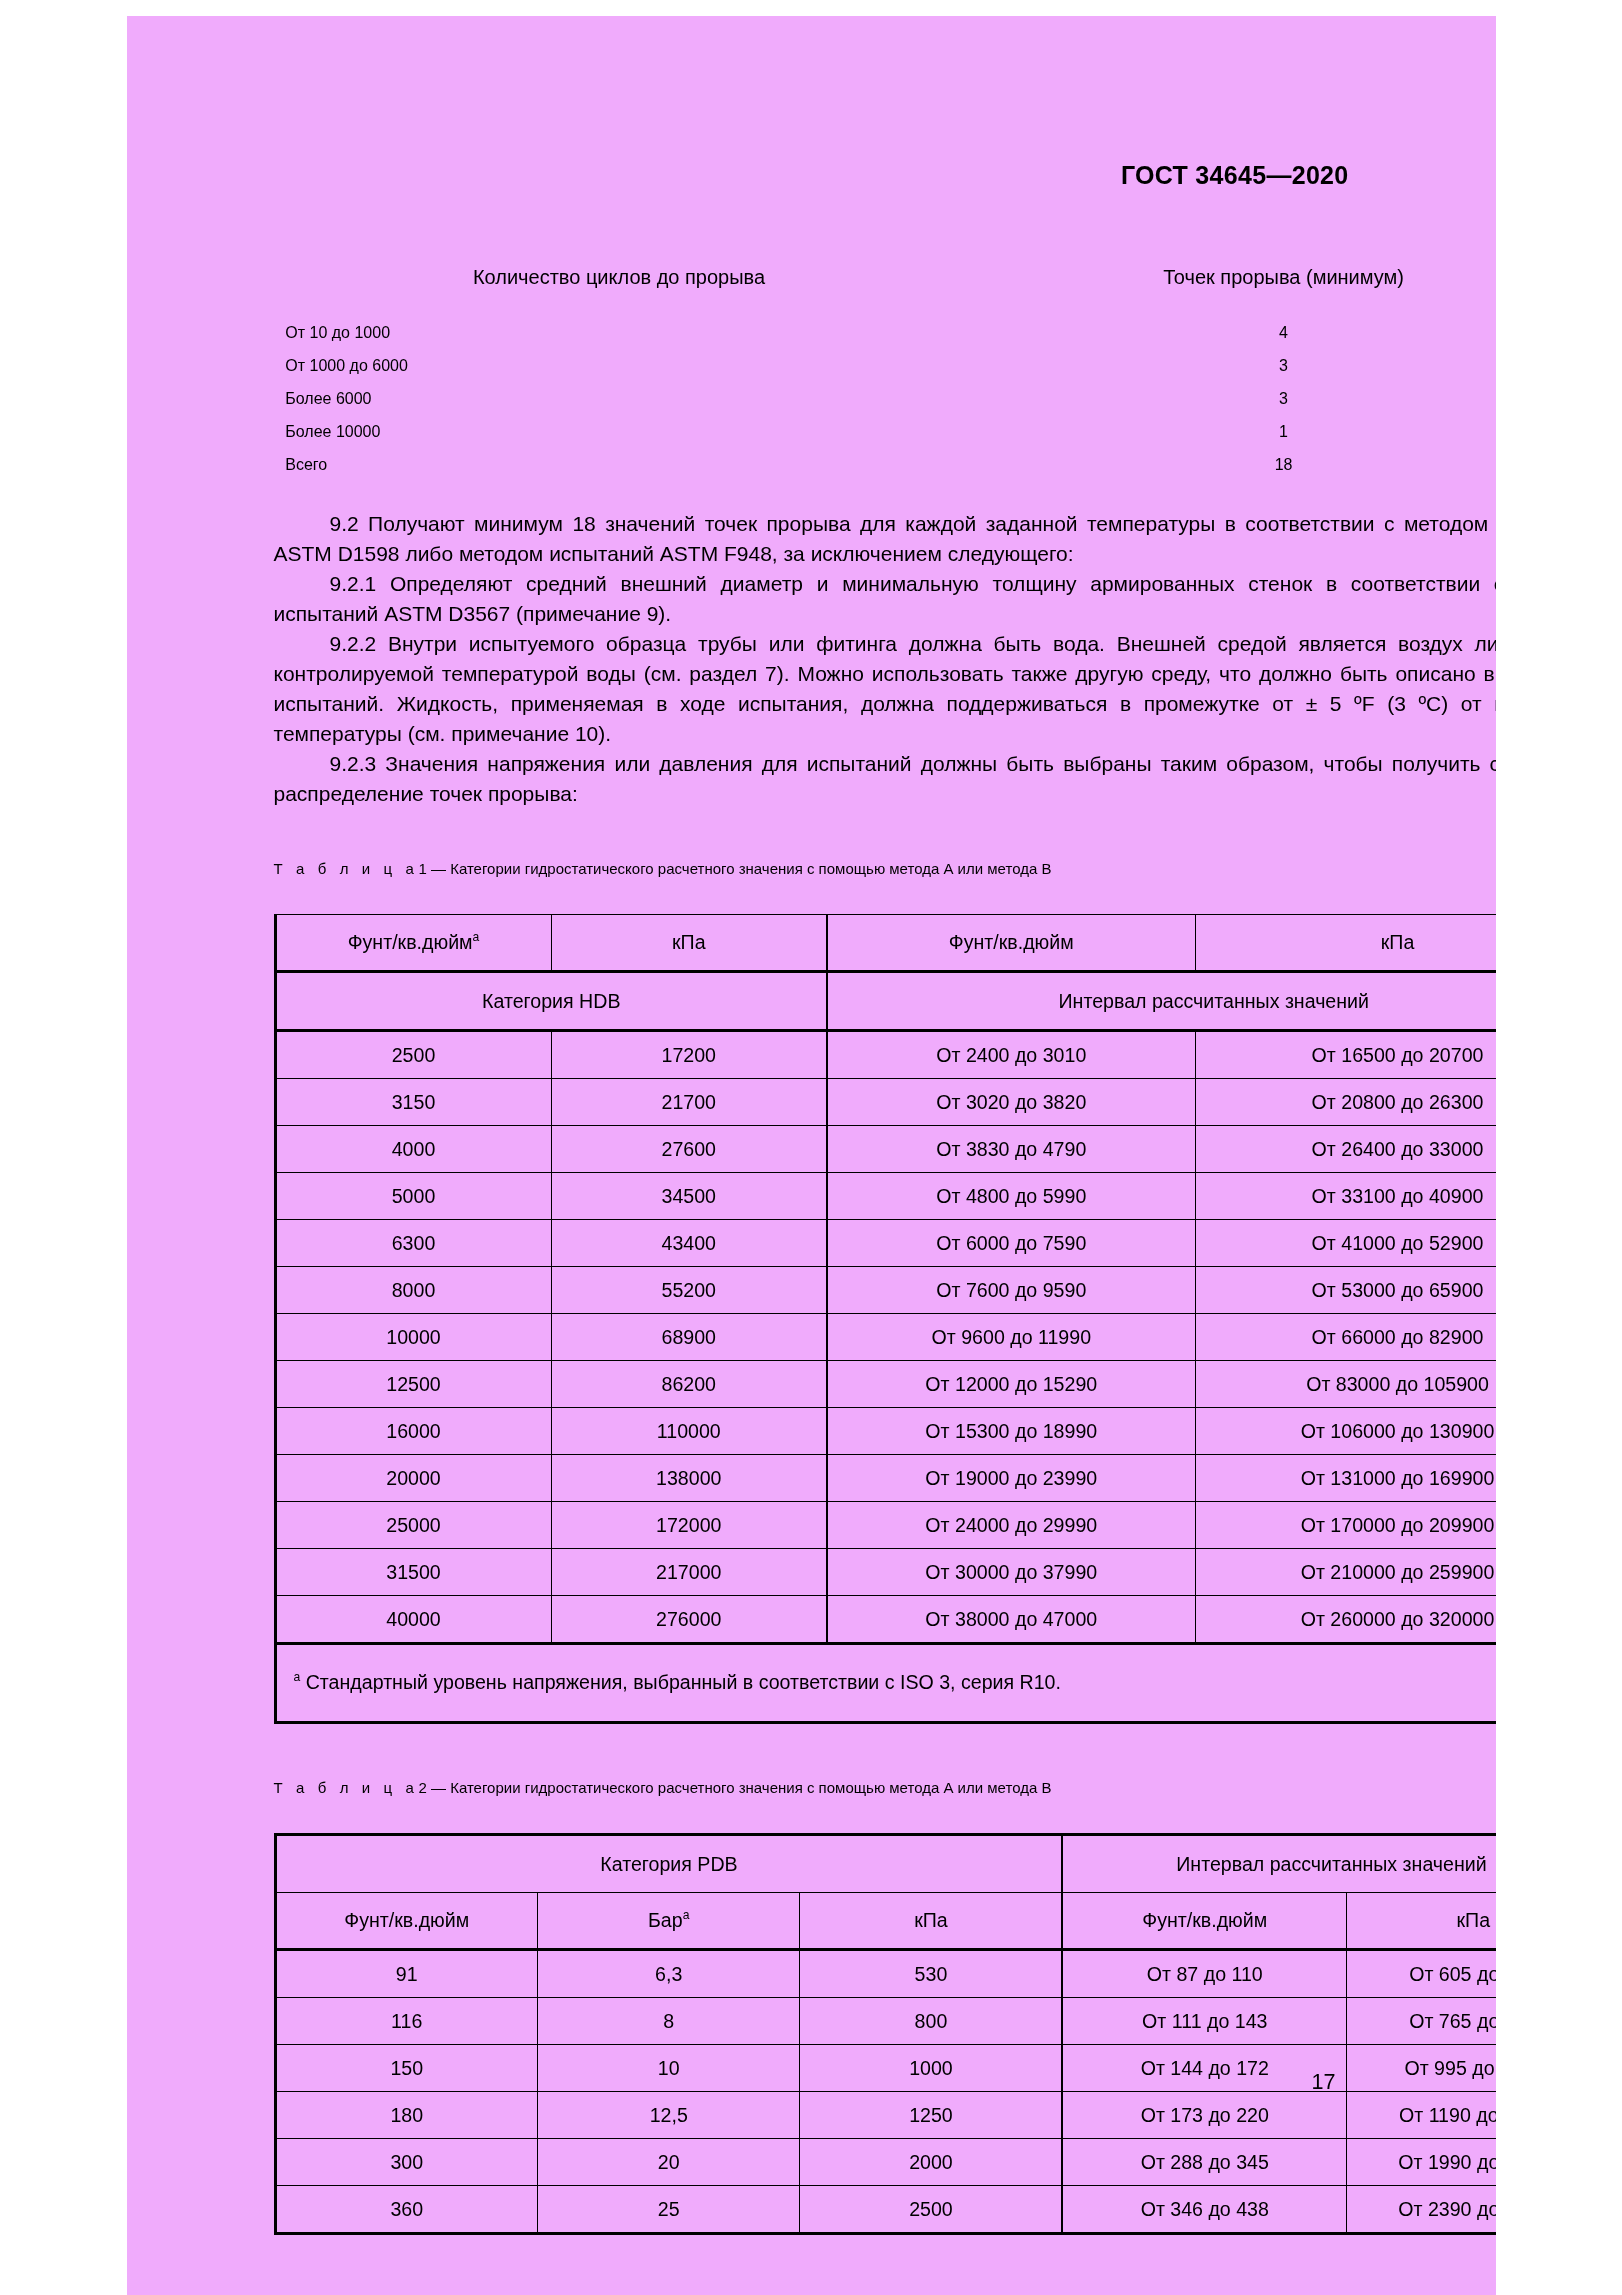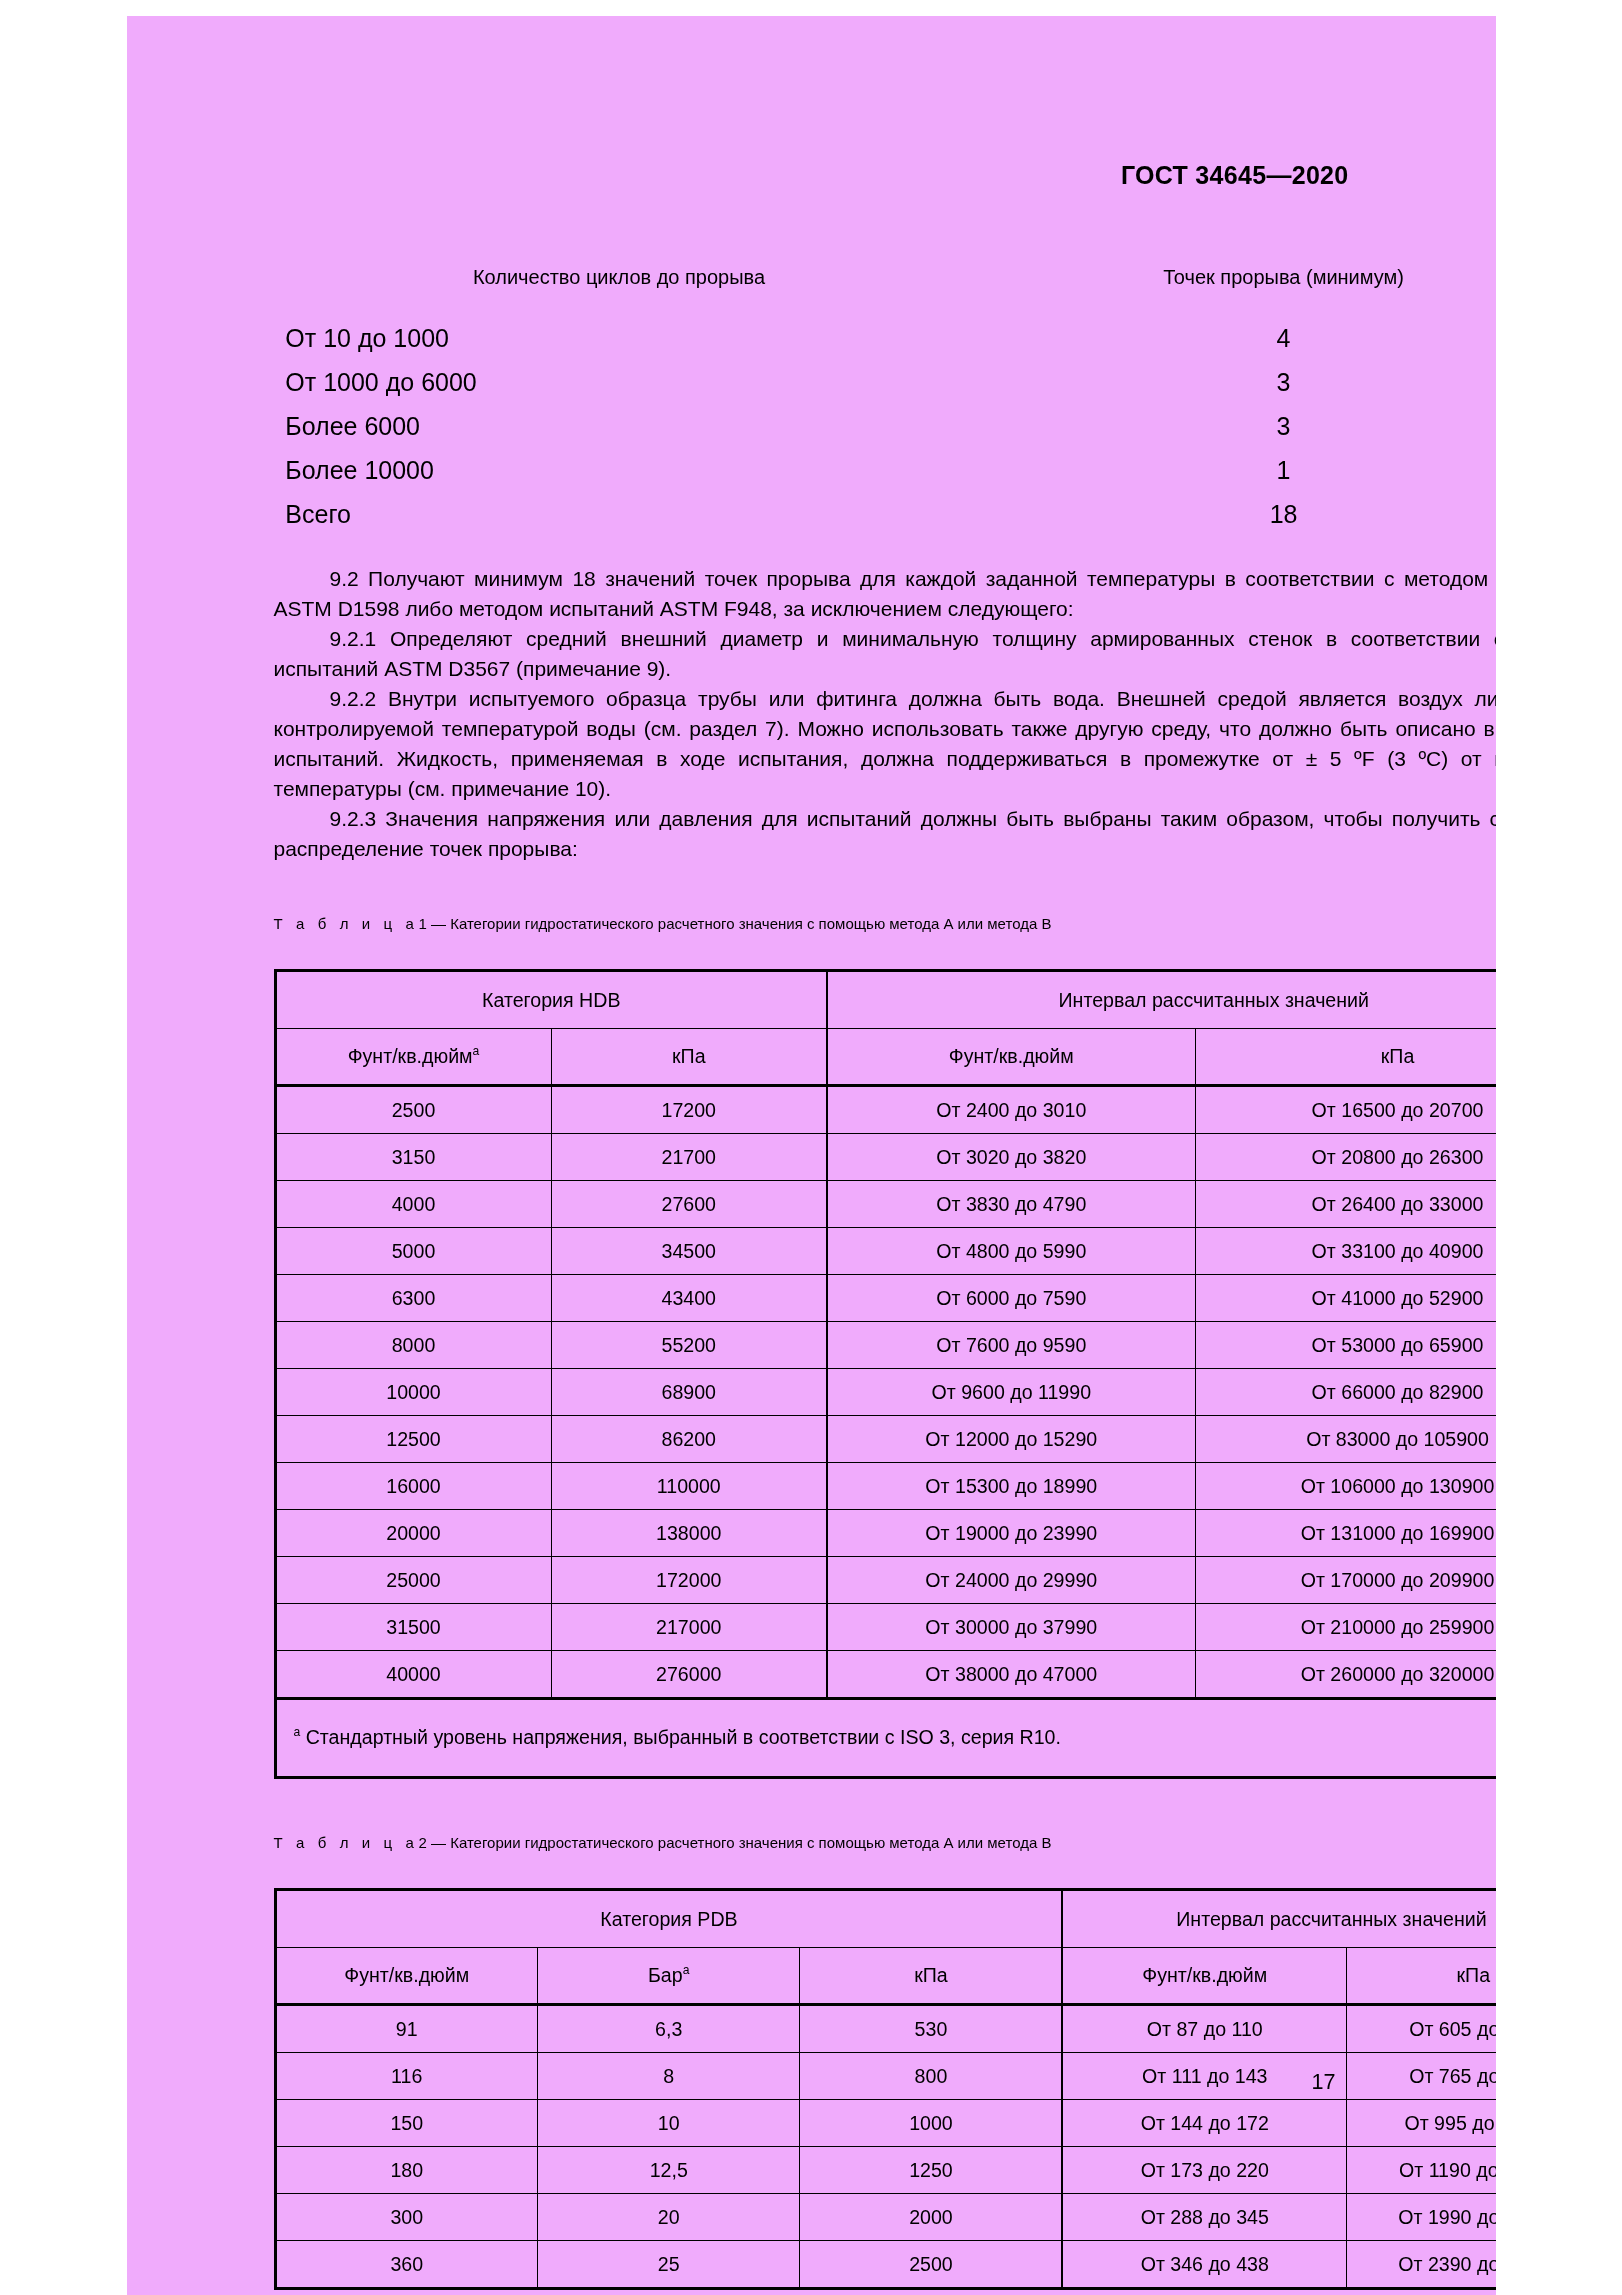--- a/index.html
+++ b/index.html
@@ -50,21 +50,21 @@
   .summary-table th {
     font-weight: normal;
     padding: 0 0 27.5px 0;
     text-align: center;
     font-size: 20px;
   }
   .summary-table th.col-a { width: 52%; }
   .summary-table th.col-b { width: 48%; }
   .summary-table td {
     padding: 7.2px 0 7.9px 0;
-    font-size: 25px;
+    font-size: 16px;
     vertical-align: top;
   }
   .summary-table td.label { text-align: left; padding-left: 11.8px; }
   .summary-table td.value { text-align: center; }
 
   
   .para {
     font-size: 21px;
     line-height: 30px;
     text-align: justify;
@@ -200,28 +200,28 @@
 
     <table class="grid-table">
       <colgroup>
         <col style="width:10.2%">
         <col style="width:10.2%">
         <col style="width:13.6%">
         <col style="width:15.0%">
       </colgroup>
       <thead>
         <tr>
-          <th class="group thick-top outer-left" colspan="2">Категория HDB</th>
-          <th class="group thick-top outer-right group-div-left" colspan="2">Интервал рассчитанных значений</th>
-        </tr>
-        <tr>
           <th class="sub outer-left thick-bottom"><span>Фунт/кв.дюйм</span><sup>a</sup></th>
           <th class="sub thick-bottom">кПа</th>
           <th class="sub thick-bottom group-div-left">Фунт/кв.дюйм</th>
           <th class="sub thick-bottom outer-right">кПа</th>
+        </tr>
+        <tr>
+          <th class="group thick-top outer-left" colspan="2">Категория HDB</th>
+          <th class="group thick-top outer-right group-div-left" colspan="2">Интервал рассчитанных значений</th>
         </tr>
       </thead>
       <tbody>
         <tr>
           <td class="outer-left thick-top">2500</td>
           <td class="thick-top">17200</td>
           <td class="thick-top group-div-left">От 2400 до 3010</td>
           <td class="thick-top outer-right">От 16500 до 20700</td>
         </tr>
         <tr>

